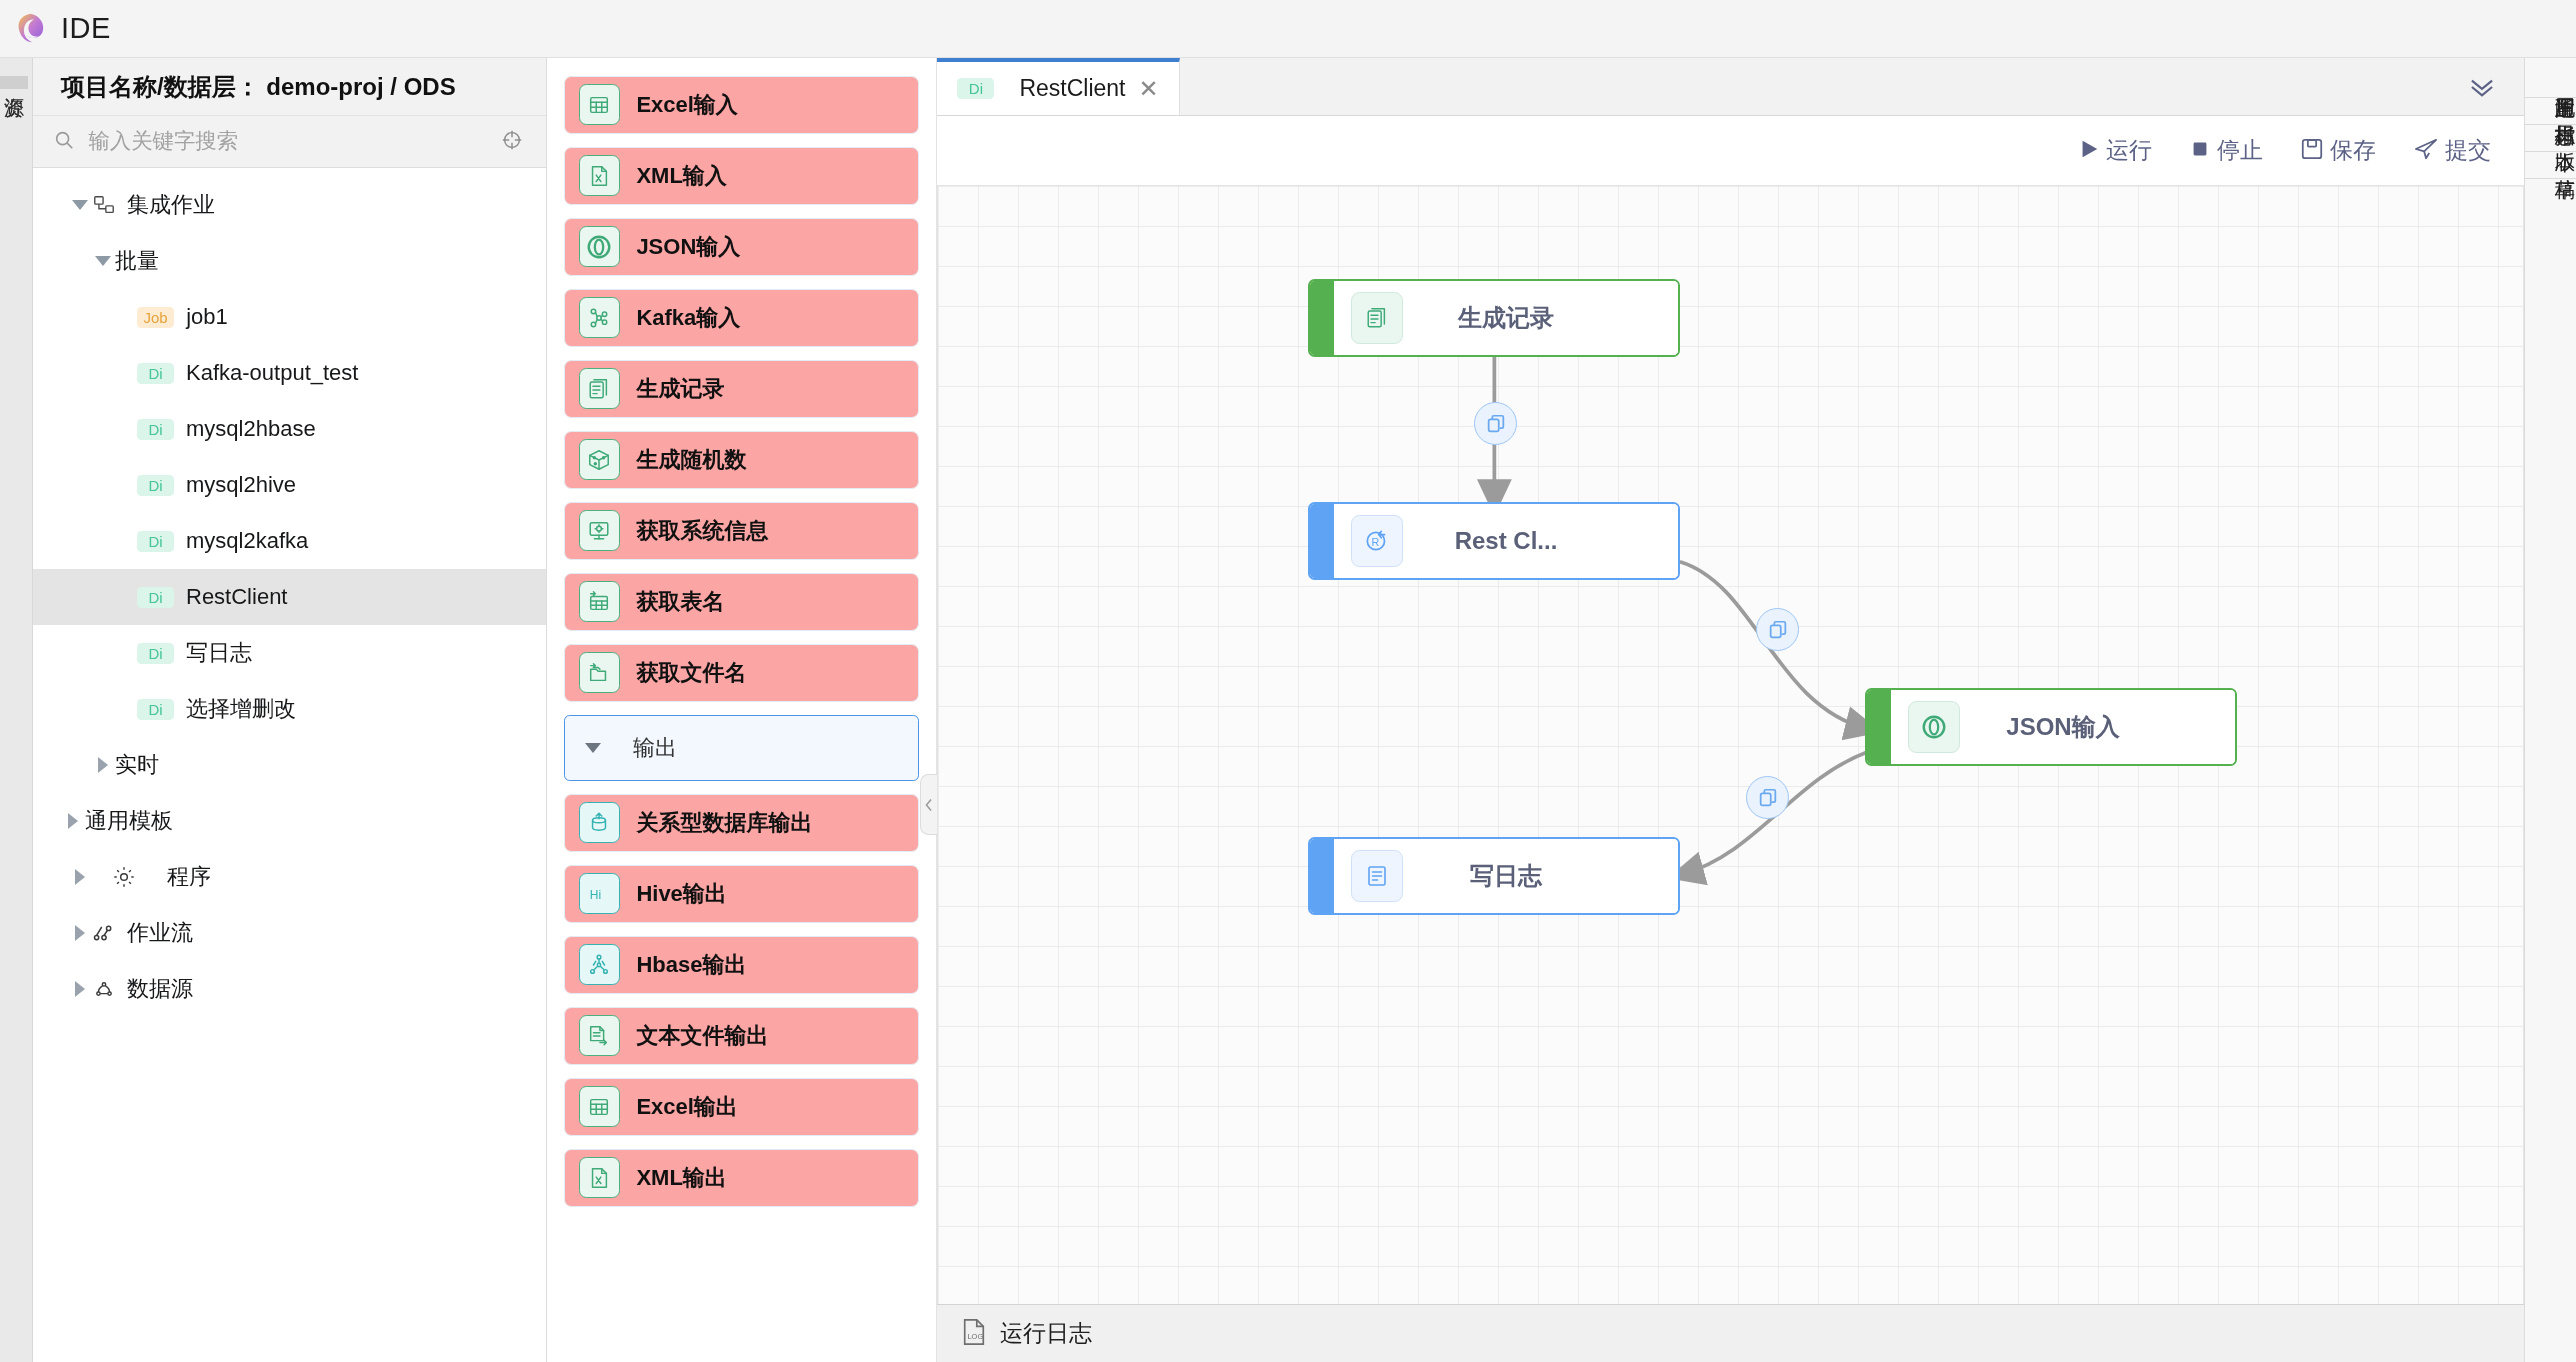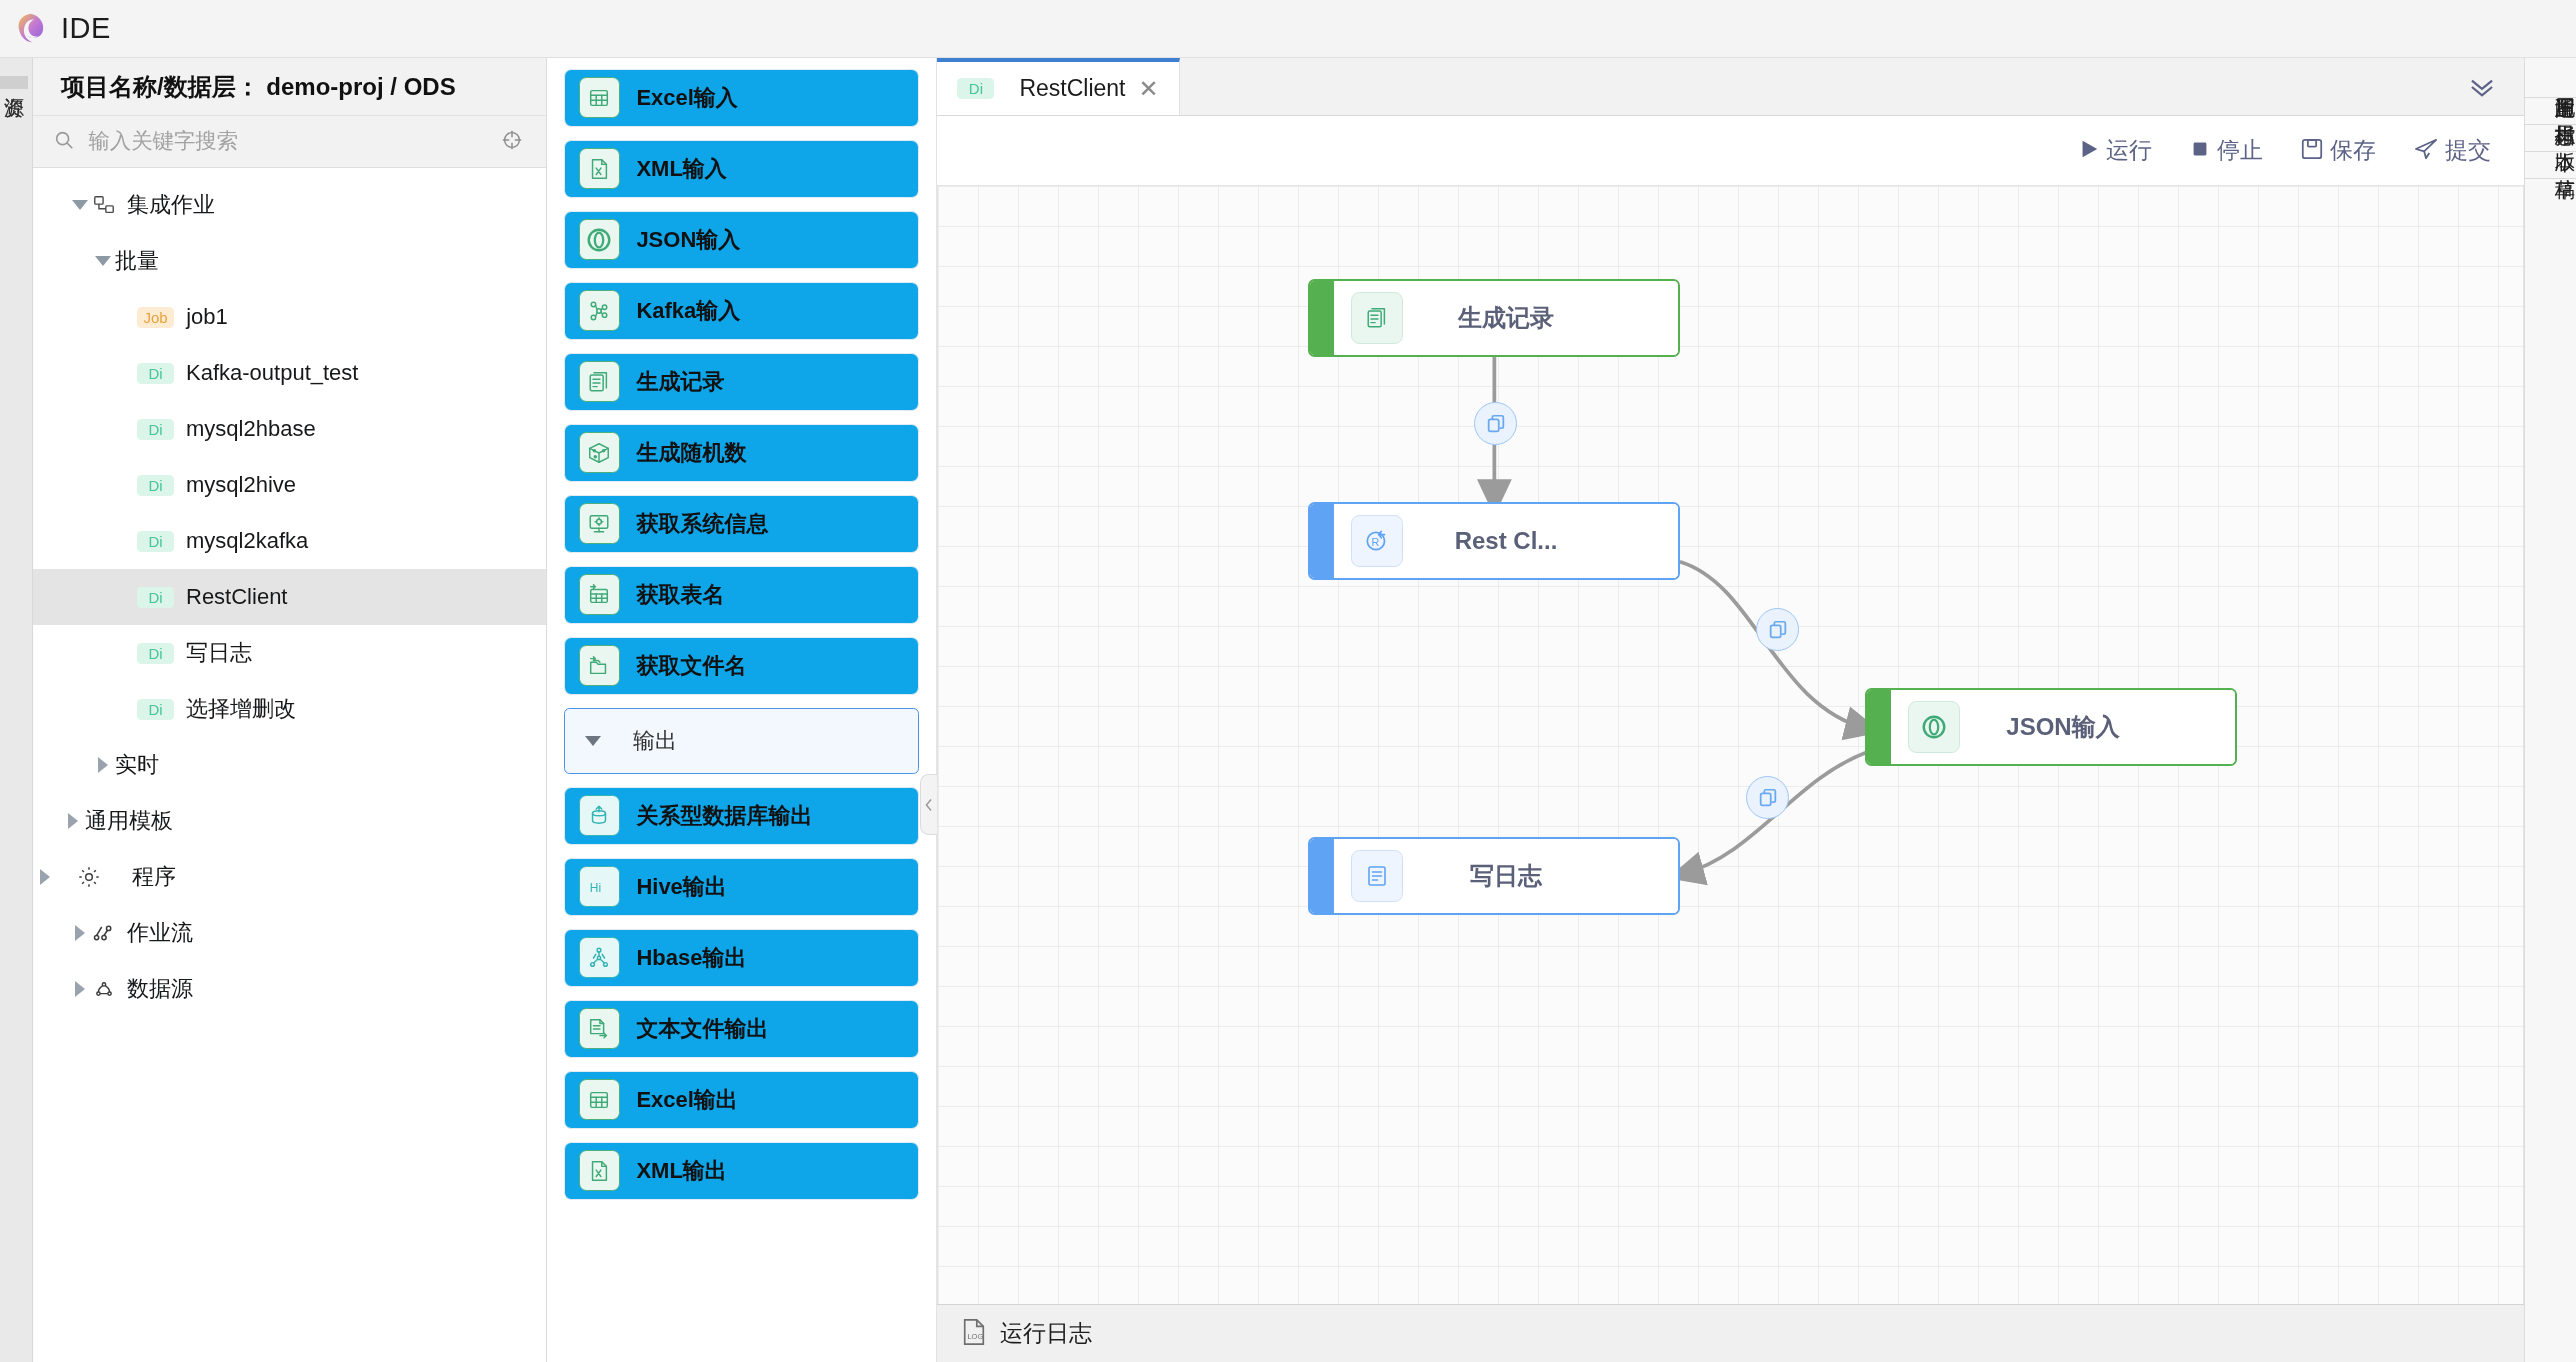--- a/index.html
+++ b/index.html
@@ -71,21 +71,21 @@
   .badge.job { background: #fdecd2; color: #e8a33d; }
   .ticon { margin-right: 11px; display: inline-flex; }
 
   
   .palette {
     width: 390px; flex: 0 0 390px; background: #ffffff; border-right: 0.9px solid #e3e3e3;
     display: flex; flex-direction: column; min-height: 0; position: relative; padding-top: 5.6px;
   }
   .pal-scroll { flex: 1 1 auto; overflow: hidden; padding: 0 16.7px; }
   .pal-item {
-    height: 58px; margin: 5px 0 13px 0; background: #0ea5e9; border: 0.9px solid #e3ecf4;
+    height: 58px; margin: 12px 0 13px 0; background: #fca5a5; border: 0.9px solid #e3ecf4;
     border-radius: 7.4px; display: flex; align-items: center; padding-left: 14px; gap: 16.7px; cursor: pointer;
   }
   .pal-group {
     height: 66px; margin: 0 0 13px 0; background: #f2f8fe; border: 0.9px solid #4a94e8;
     border-radius: 5.6px; display: flex; align-items: center; padding-left: 20.4px; gap: 32px; cursor: pointer;
   }
   .pal-group .caret { border-top-color: #6d7580; }
   .pal-label { font-size: 22px; font-weight: bold; color: #111; white-space: nowrap; }
   .pal-group-label { font-size: 22px; color: #333; font-weight: normal; }
   .pal-ico {
@@ -294,21 +294,21 @@
               <span class="caret right"></span>
             </div>
             <span class="tnode-label">实时</span>
           </div>
           <div class="tnode" style="padding-left: 28px;">
             <div class="tw">
               <span class="caret right"></span>
             </div>
             <span class="tnode-label">通用模板</span>
           </div>
-          <div class="tnode" style=" gap: 20px;">
+          <div class="tnode" style="padding-left: 35px; gap: 20px;">
             <div class="tw">
               <span class="caret right"></span>
             </div>
             <span class="ticon">
               <svg width="24" height="24" viewBox="0 0 26 26" fill="none" stroke="#3c3c3c" stroke-width="1.6">
                 <circle cx="13" cy="13" r="3.6"></circle>
                 <path d="M13 2.5 v2.6 M13 20.9 v2.6 M2.5 13 h2.6 M20.9 13 h2.6 M5.6 5.6 l1.9 1.9 M18.5 18.5 l1.9 1.9 M20.4 5.6 l-1.9 1.9 M7.5 18.5 l-1.9 1.9"></path>
               </svg>
             </span>
             <span class="tnode-label">程序</span>

